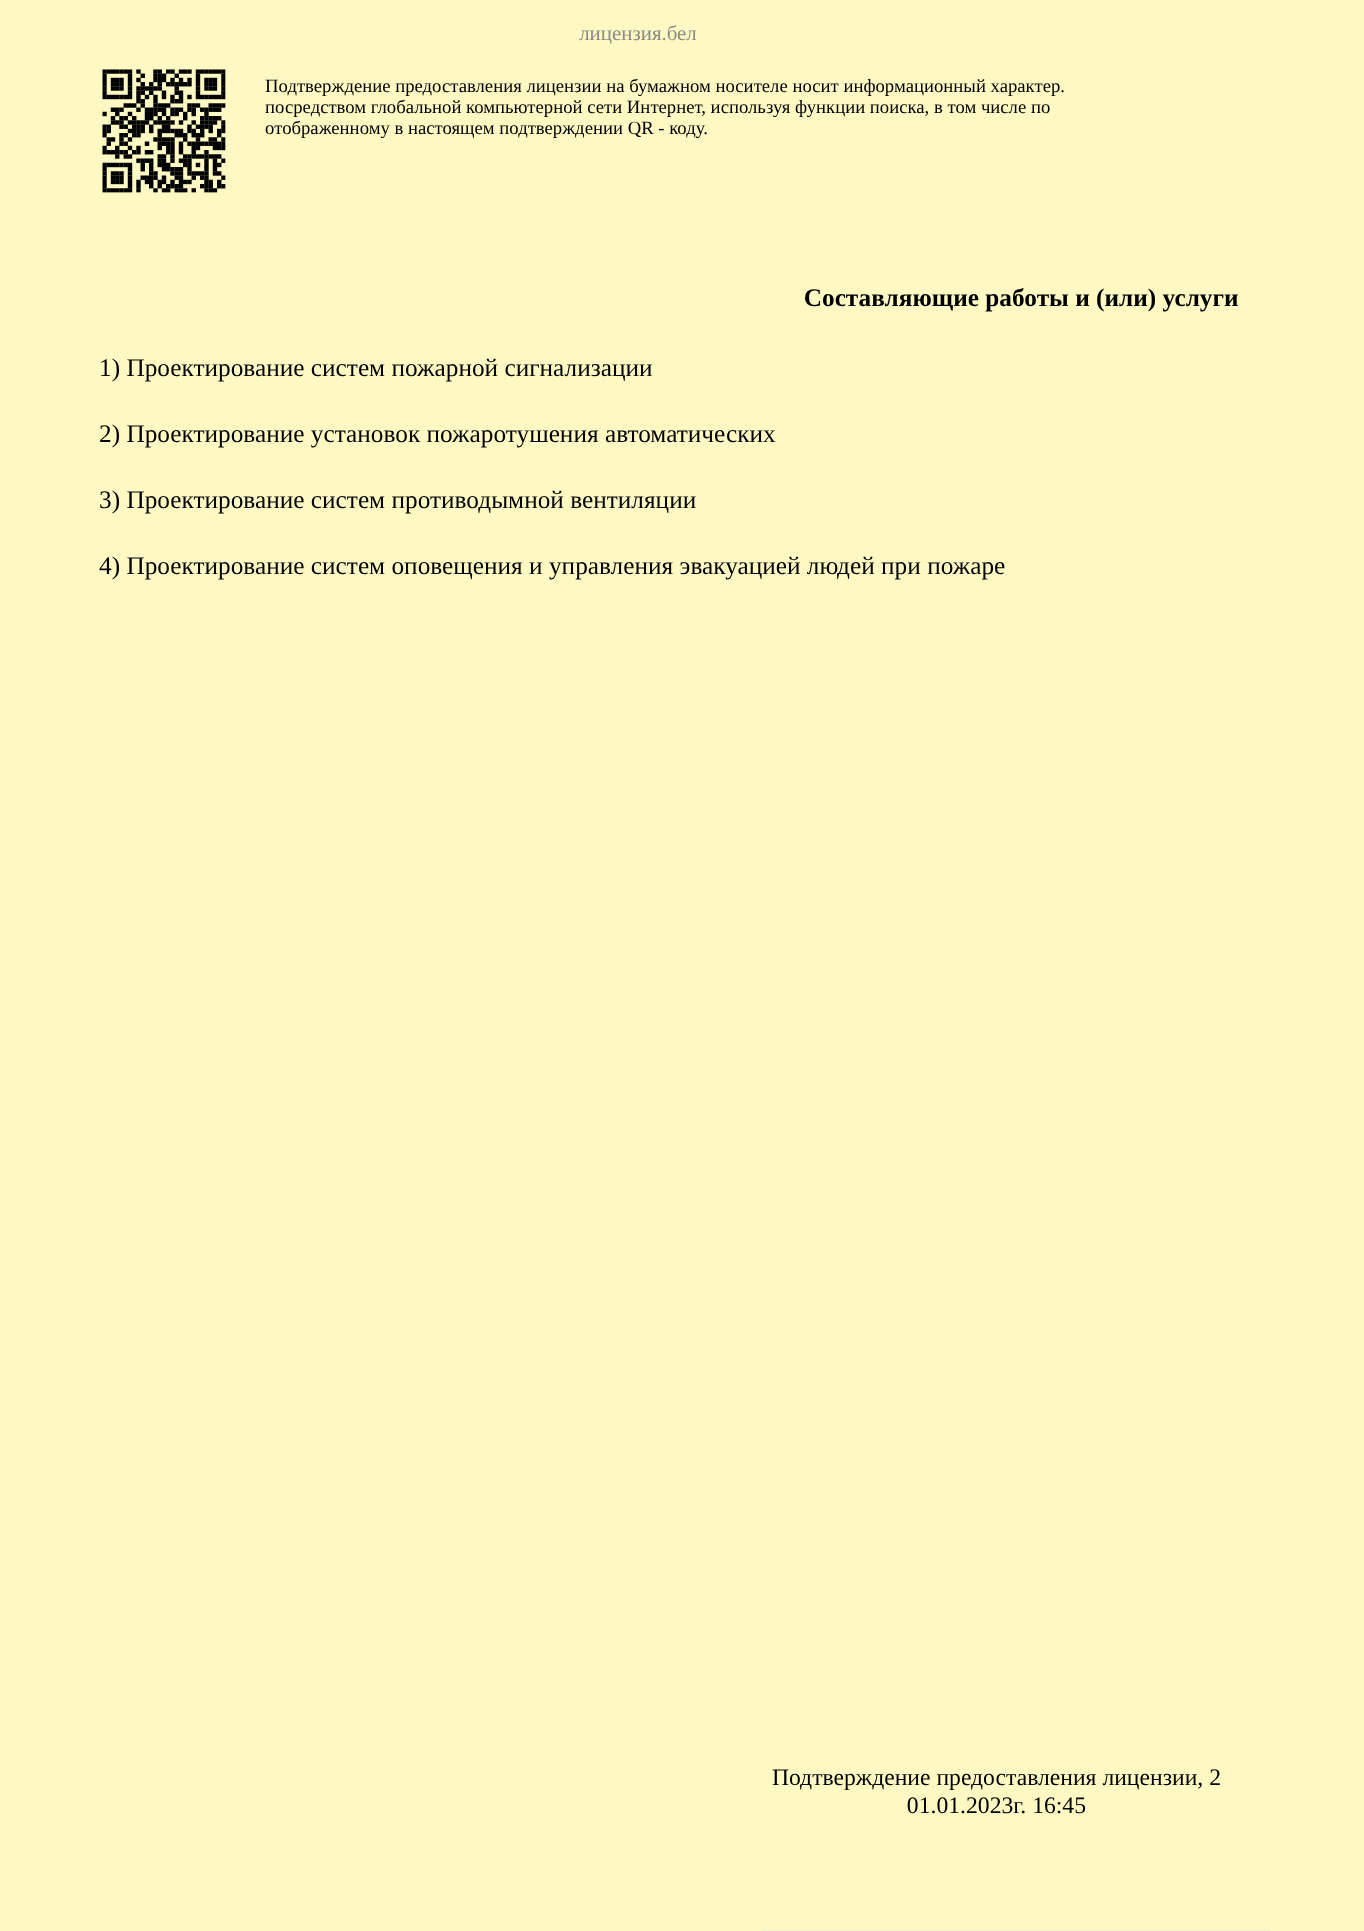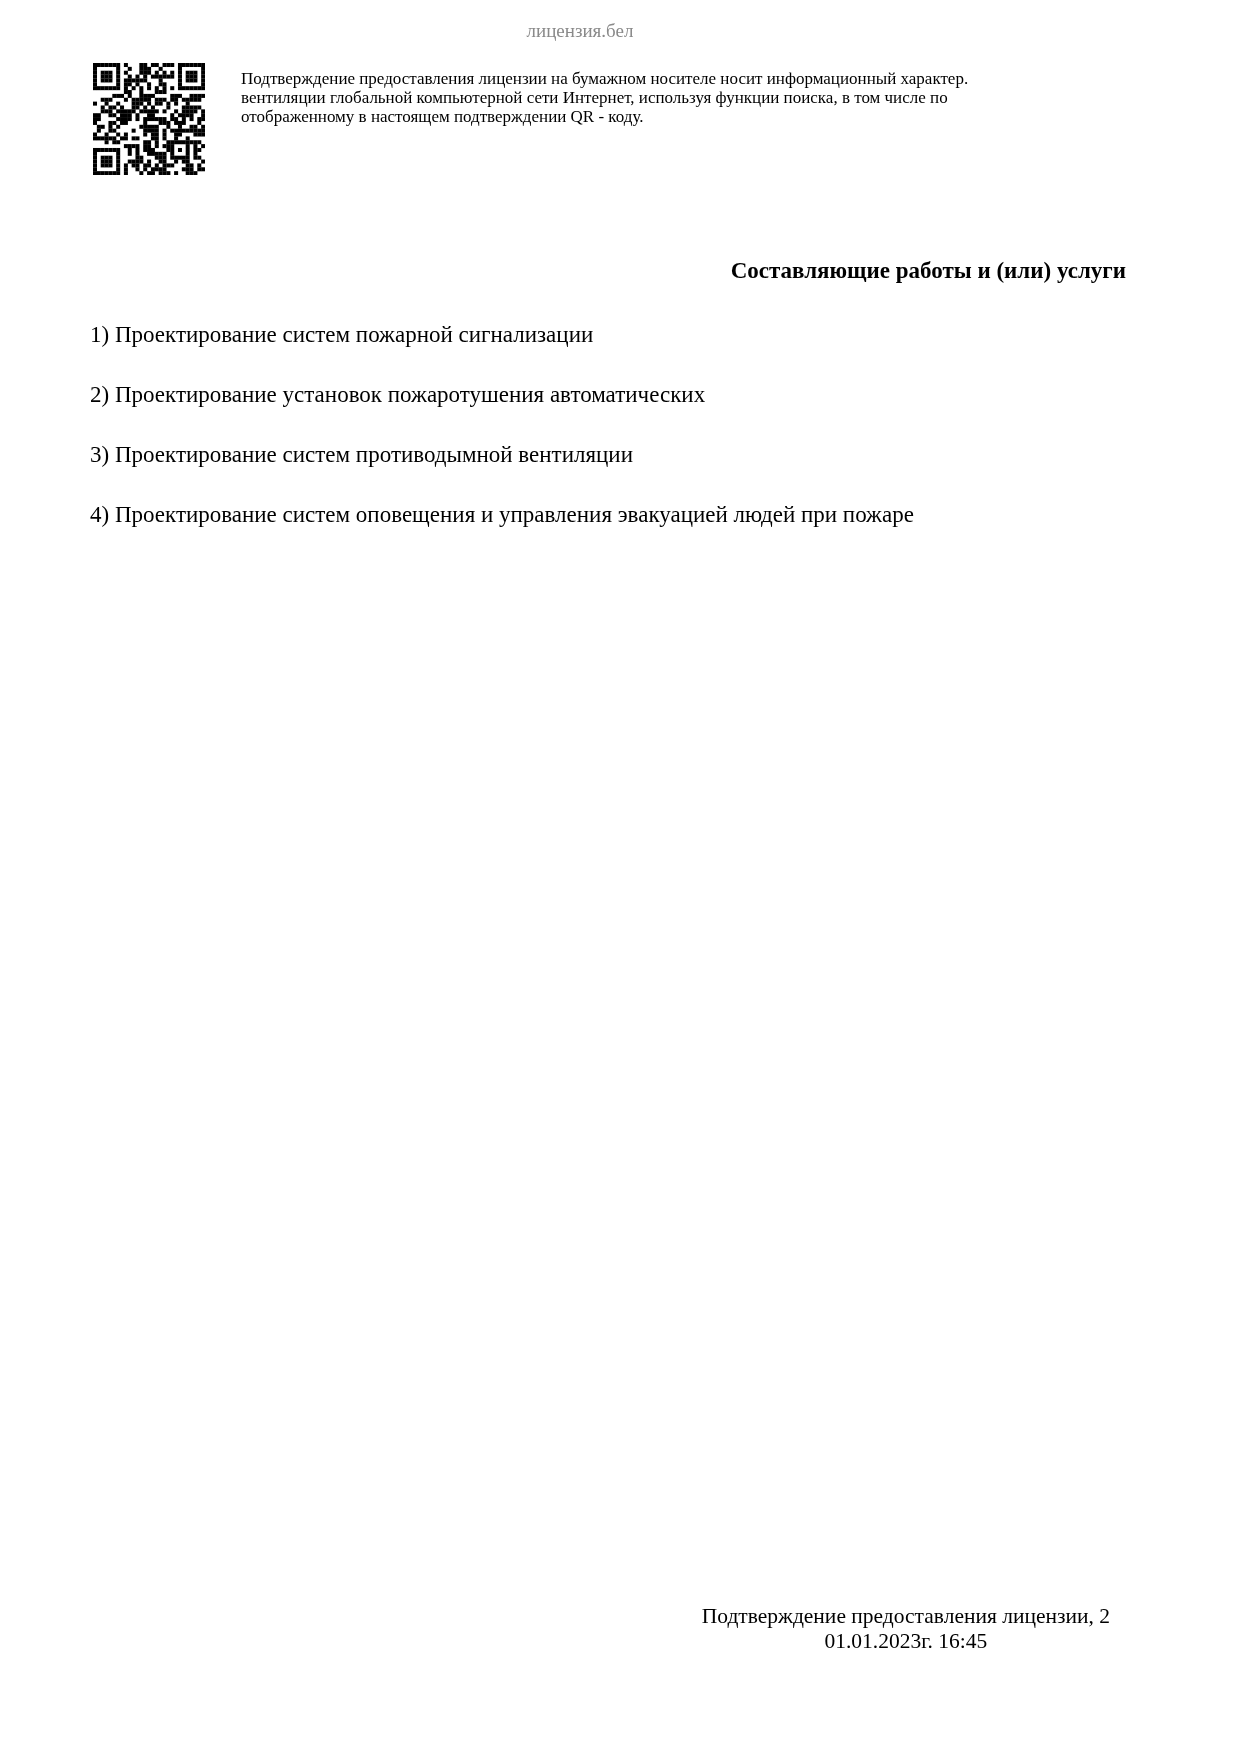--- a/index.html
+++ b/index.html
@@ -1,19 +1,19 @@
 <!DOCTYPE html>
 <html><head>
 <meta charset="utf-8">
 <style>
   html,body{margin:0;padding:0;background:#e8e8e8;}
   .page{
     position:relative;
     width:1240px;height:1755px;
-    background:#ffffff;
+    background:#fef9c3;
     font-family:"Liberation Serif", serif;
     color:#000000;
     overflow:hidden;
     margin:0 auto;
   }
   .site-header{
     position:absolute;top:20px;left:0;width:1160px;
     text-align:center;
     color:#8a8a8a;
     font-size:19px;line-height:21px;
@@ -507,21 +507,21 @@
         <rect x="73.38" y="108.14" width="4.01" height="4.01"></rect>
         <rect x="81.10" y="108.14" width="4.01" height="4.01"></rect>
         <rect x="92.69" y="108.14" width="4.01" height="4.01"></rect>
         <rect x="96.55" y="108.14" width="4.01" height="4.01"></rect>
         <rect x="100.41" y="108.14" width="4.01" height="4.01"></rect>
       </svg>
   </div>
 
   <div class="qr-note">
     <div class="line">Подтверждение предоставления лицензии на бумажном носителе носит информационный характер.</div>
-    <div class="line">вентиляции глобальной компьютерной сети Интернет, используя функции поиска, в том числе по</div>
+    <div class="line">посредством глобальной компьютерной сети Интернет, используя функции поиска, в том числе по</div>
     <div class="line">отображенному в настоящем подтверждении QR - коду.</div>
   </div>
 
   <div class="section-title">Составляющие работы и (или) услуги</div>
 
   <div class="services">
     <div class="service-item">1) Проектирование систем пожарной сигнализации</div>
     <div class="service-item">2) Проектирование установок пожаротушения автоматических</div>
     <div class="service-item">3) Проектирование систем противодымной вентиляции</div>
     <div class="service-item">4) Проектирование систем оповещения и управления эвакуацией людей при пожаре</div>

